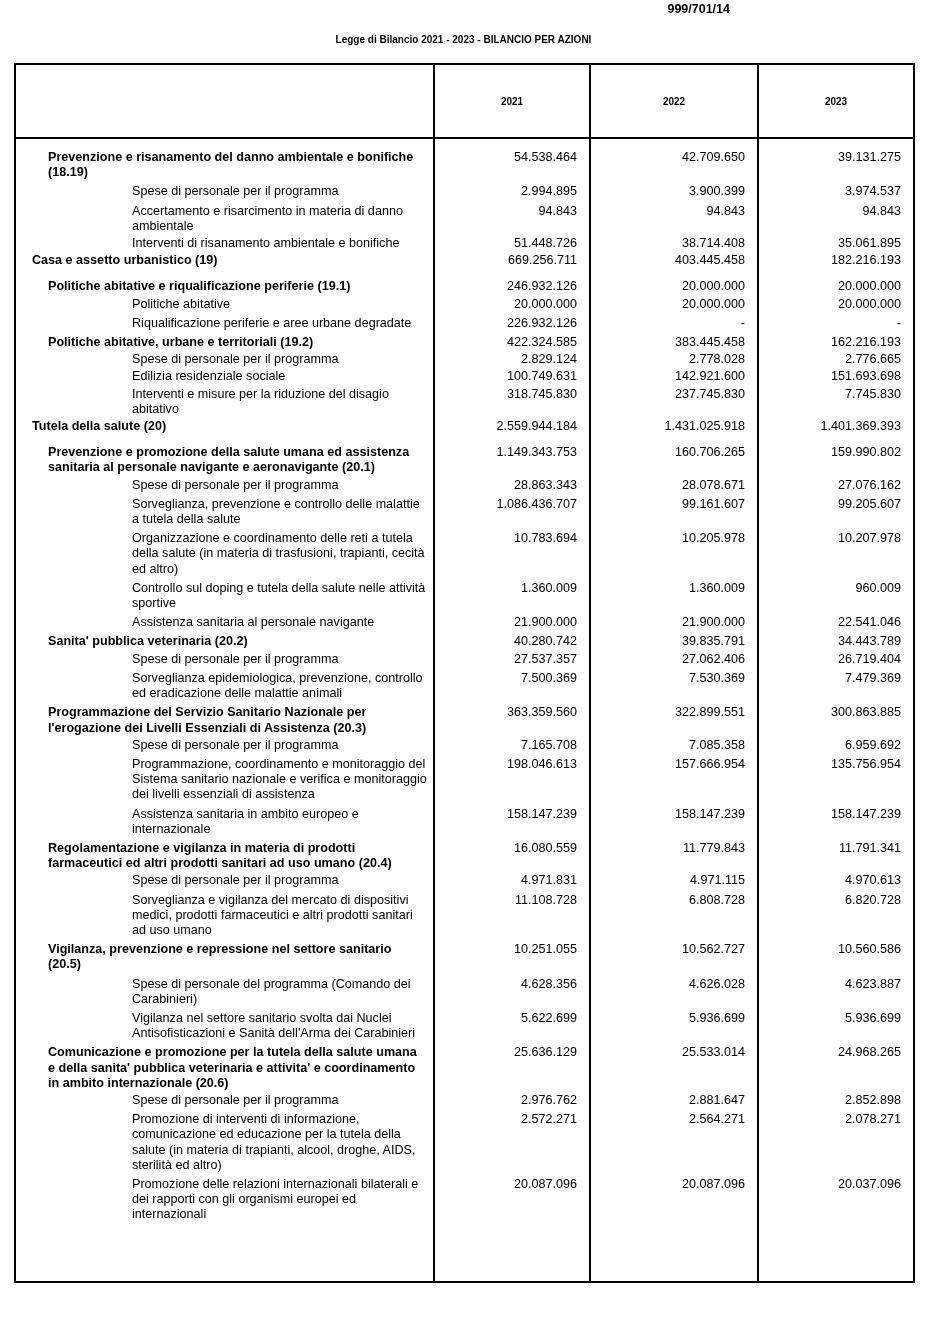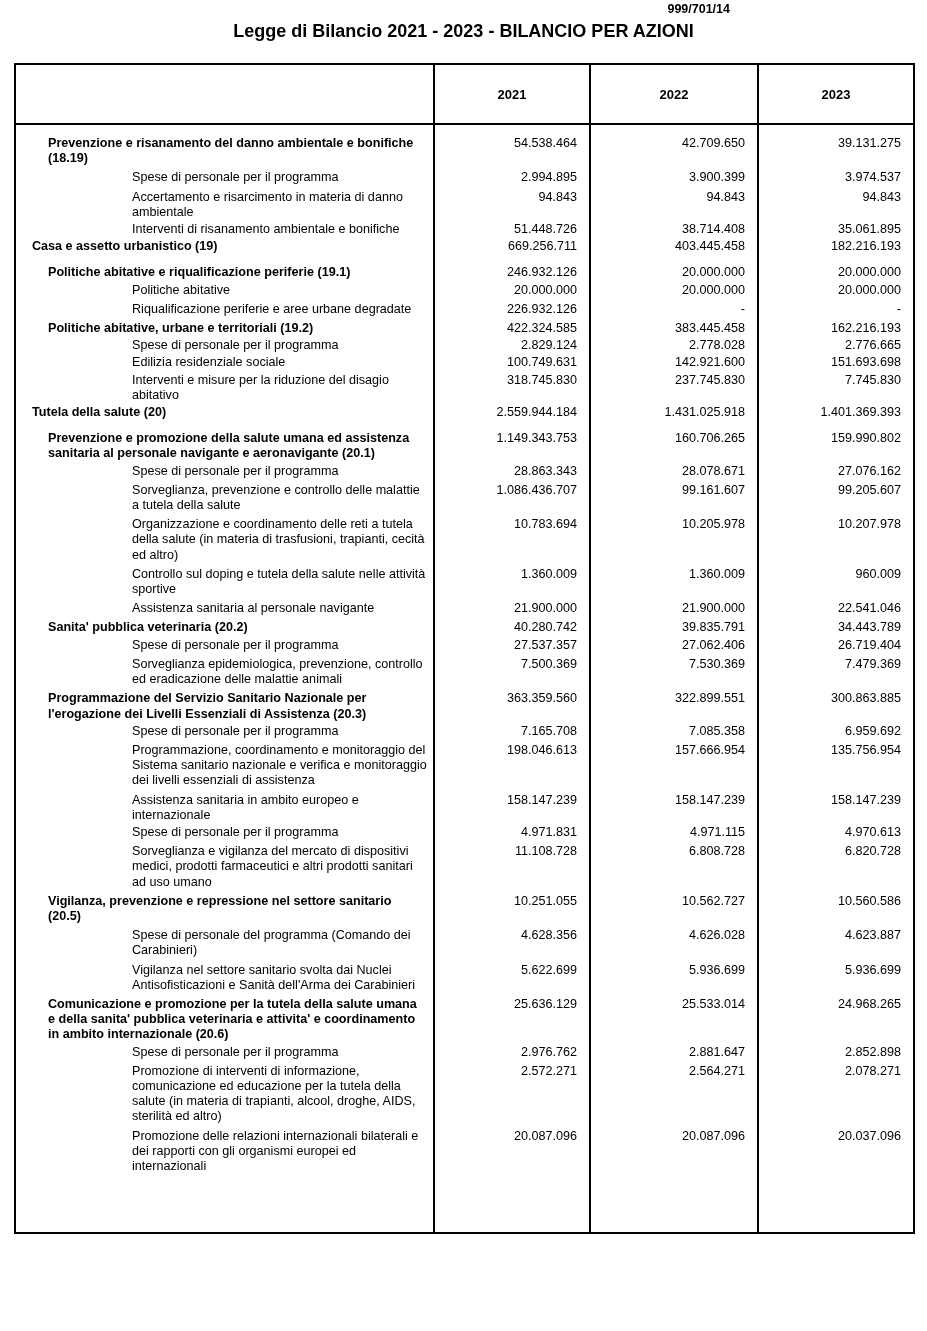--- a/index.html
+++ b/index.html
@@ -25,25 +25,25 @@
   .page-ref {
     position: absolute;
     top: 2px;
     right: 10px;
     font-size: 12.5px;
     font-weight: bold;
     letter-spacing: 0px;
   }
   .doc-title {
     position: absolute;
-    top: 21px;
+    top: 34px;
     left: 0;
     width: 927px;
     text-align: center;
-    font-size: 18px;
+    font-size: 10px;
     font-weight: bold;
   }
 
   
   .table-wrap {
     position: absolute;
     left: 14px;
     top: 63px;
     width: 899px;
   }
@@ -62,25 +62,25 @@
     border-left: 2px solid #000;
     border-right: 2px solid #000;
     border-top: 2px solid #000;
     border-bottom: 2px solid #000;
   }
 
   thead th {
     border-bottom: 2px solid #000;
     border-left: 2px solid #000;
     height: 48px;
-    font-size: 13px;
+    font-size: 10px;
     font-weight: bold;
     text-align: center;
     vertical-align: middle;
-    padding: 5px;
+    padding: 12px;
   }
   thead th.h-label {
     border-left: none;
   }
 
   tbody td {
     border-left: 2px solid #000;
     padding: 0;
     vertical-align: top;
     font-size: 12.6px;
@@ -287,20 +287,26 @@
             <td class="num">198.046.613</td>
             <td class="num">157.666.954</td>
             <td class="num">135.756.954</td>
           </tr>
           <tr class="r-action pad-sm">
             <td class="lbl">Assistenza sanitaria in ambito europeo e internazionale</td>
             <td class="num">158.147.239</td>
             <td class="num">158.147.239</td>
             <td class="num">158.147.239</td>
           </tr>
+          <tr class="r-program pad-sm">
+            <td class="lbl">Regolamentazione e vigilanza in materia di prodotti farmaceutici ed altri prodotti sanitari ad uso umano (20.4)</td>
+            <td class="num">16.080.559</td>
+            <td class="num">11.779.843</td>
+            <td class="num">11.791.341</td>
+          </tr>
           <tr class="r-action pad-xs">
             <td class="lbl">Spese di personale per il programma</td>
             <td class="num">4.971.831</td>
             <td class="num">4.971.115</td>
             <td class="num">4.970.613</td>
           </tr>
           <tr class="r-action pad-sm">
             <td class="lbl">Sorveglianza e vigilanza del mercato di dispositivi medici, prodotti farmaceutici e altri prodotti sanitari ad uso umano</td>
             <td class="num">11.108.728</td>
             <td class="num">6.808.728</td>

